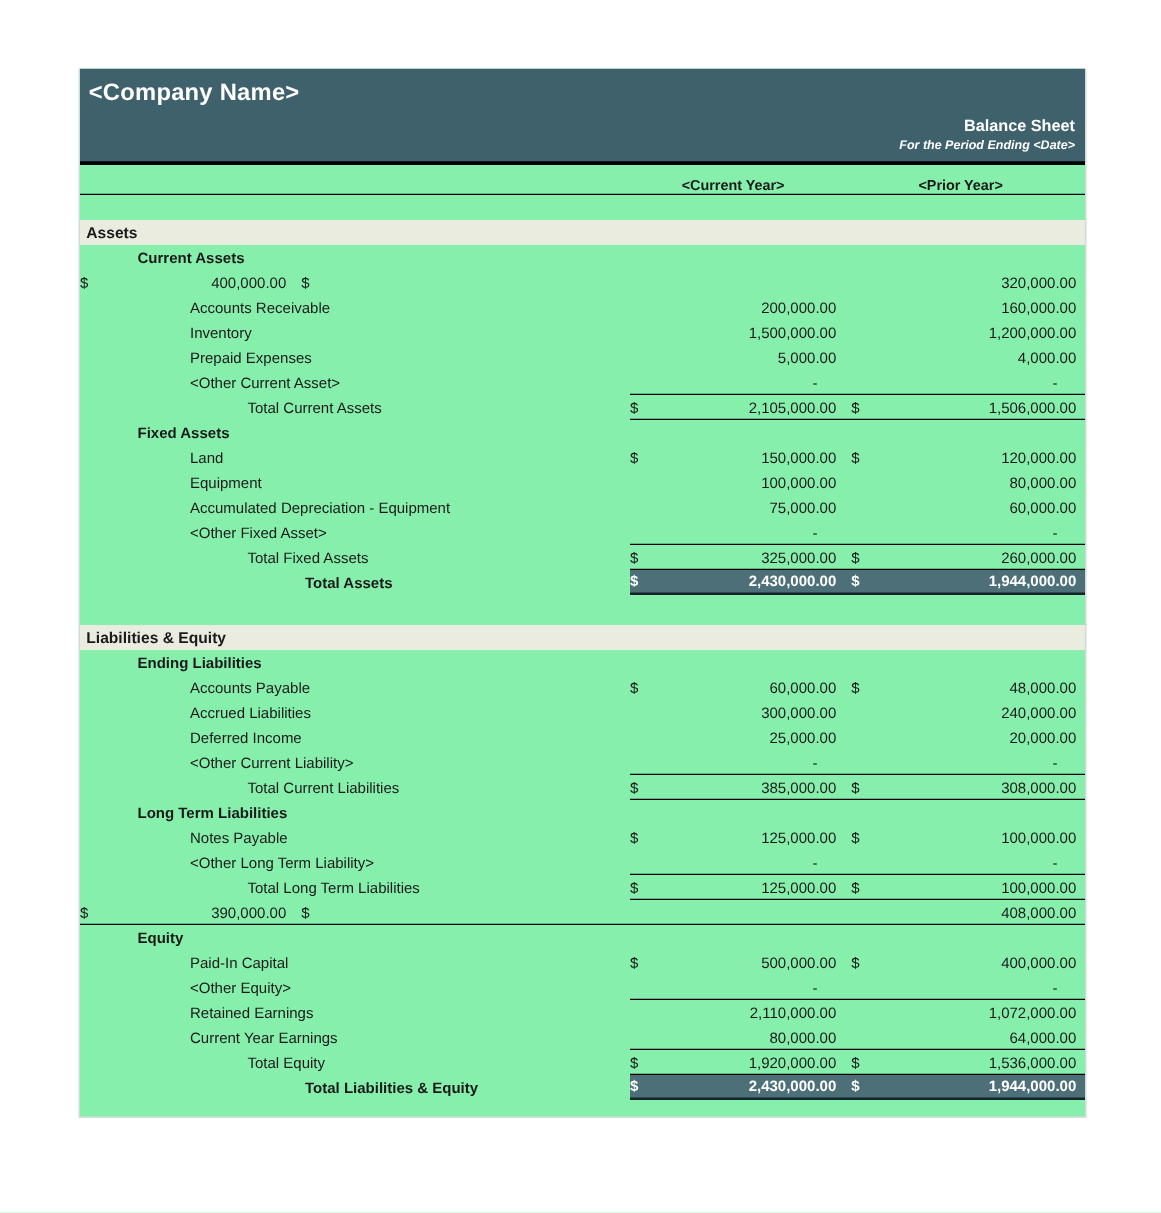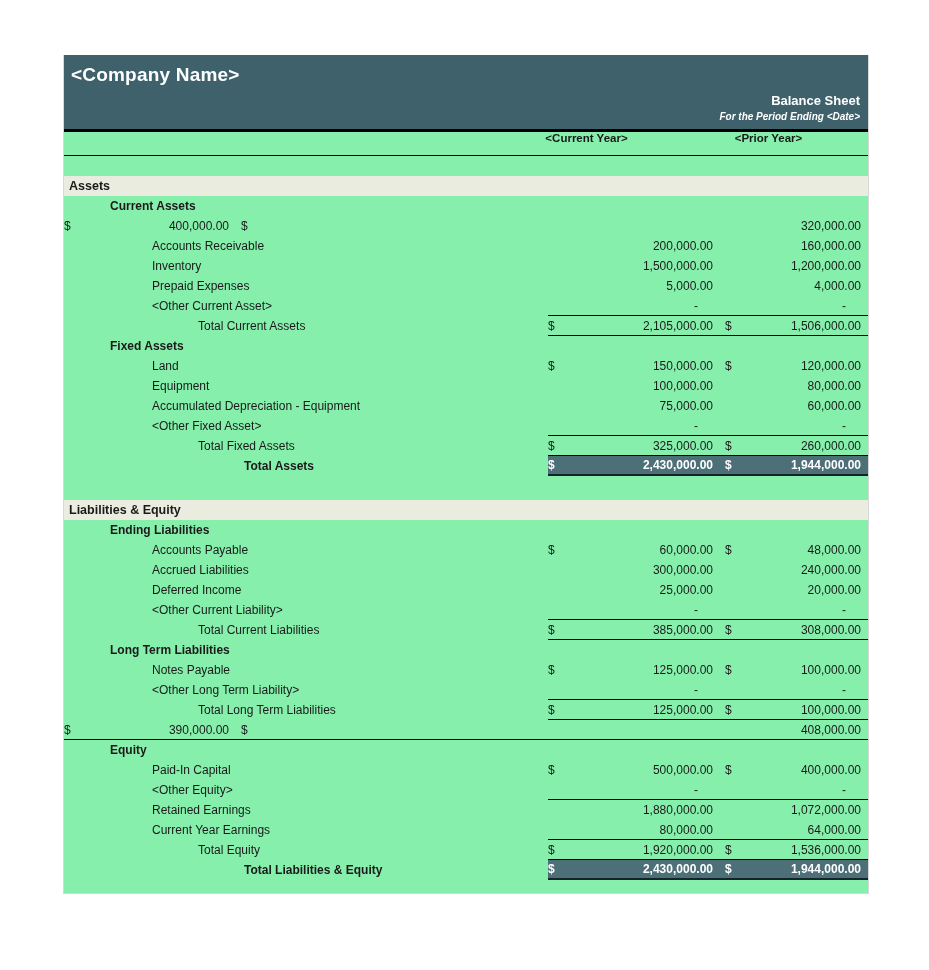--- a/index.html
+++ b/index.html
@@ -22,29 +22,29 @@
   .masthead{
     background:var(--masthead-bg); color:#fff;
     padding:9px 8px 7px 7px;
     border-bottom:3px solid #000;
   }
   .company{ font-size:19px; font-weight:bold; letter-spacing:.2px; }
   .doc-title{ text-align:right; font-size:13px; font-weight:bold; margin-top:7px; }
   .doc-subtitle{ text-align:right; font-size:10px; font-weight:bold; font-style:italic; margin-top:3px; }
   
   .col-headers{
-    display:flex; align-items:flex-start; height:24px;
+    display:flex; align-items:flex-end; height:24px;
     border-bottom:1px solid #000; font-size:11.5px; font-weight:bold;
   }
   .col-headers .spacer-label{ width:440px; }
   .col-head.cur{ width:165px; text-align:center; }
   .col-head.pri{ width:199px; text-align:center; }
   
   .table{ padding-top:20px; padding-bottom:13px; }
-  .row{ display:flex; align-items:stretch; height:20px; font-size:12px;gap:44px; }
+  .row{ display:flex; align-items:stretch; height:20px; font-size:12px; }
   .row.spacer{ height:24px; }
   .label-cell{ width:440px; display:flex; align-items:center; }
   .amts{ flex:1; display:flex; align-items:center; padding-right:7px; }
   .sym{ width:22px; }
   .val{ text-align:right; }
   .val.cur{ width:143px; }
   .colgap{ width:12px; }
   .val.pri{ flex:1; }
   .val.dash{ padding-right:15px; }
   
@@ -384,21 +384,21 @@
       <div class="val cur dash">-</div>
       <div class="colgap"></div>
       <div class="sym"></div>
       <div class="val pri dash">-</div>
     </div>
   </div>
         <div class="row item">
     <div class="label-cell">Retained Earnings</div>
     <div class="amts">
       <div class="sym"></div>
-      <div class="val cur">1,880,000.00</div>
+      <div class="val cur">2,110,000.00</div>
       <div class="colgap"></div>
       <div class="sym"></div>
       <div class="val pri">1,072,000.00</div>
     </div>
   </div>
         <div class="row item rule">
     <div class="label-cell">Current Year Earnings</div>
     <div class="amts">
       <div class="sym"></div>
       <div class="val cur">80,000.00</div>

